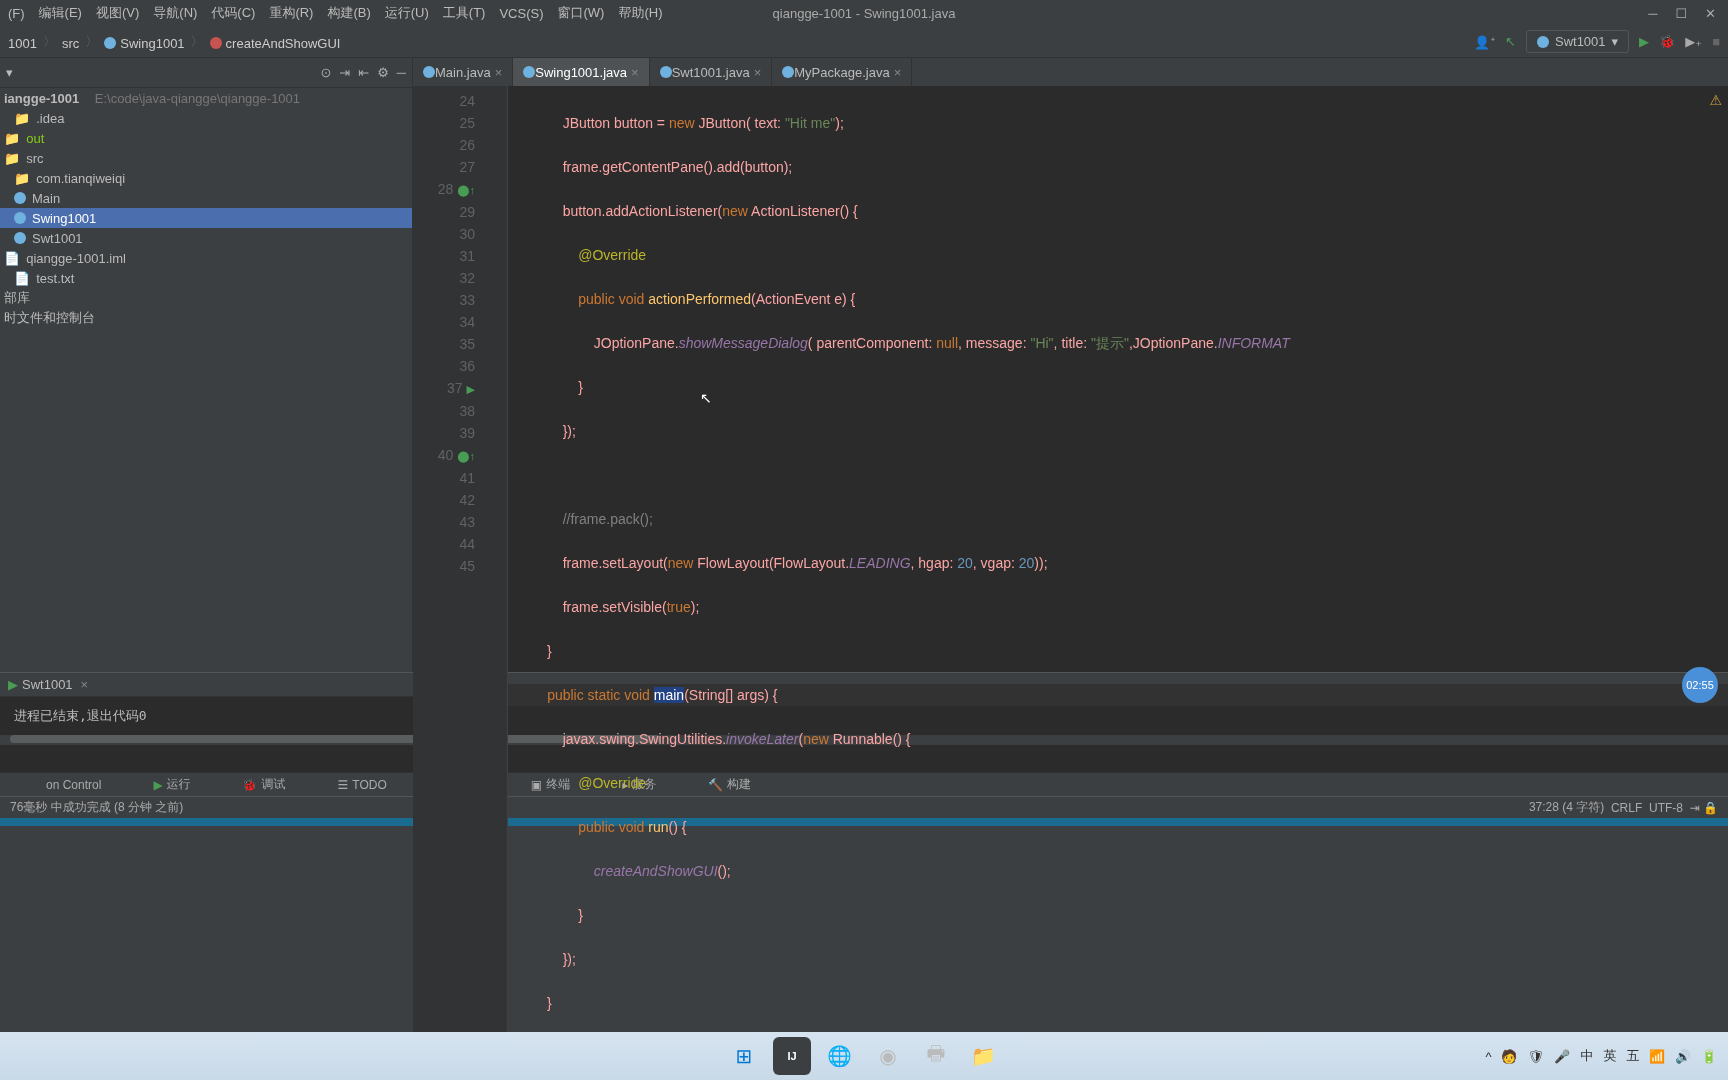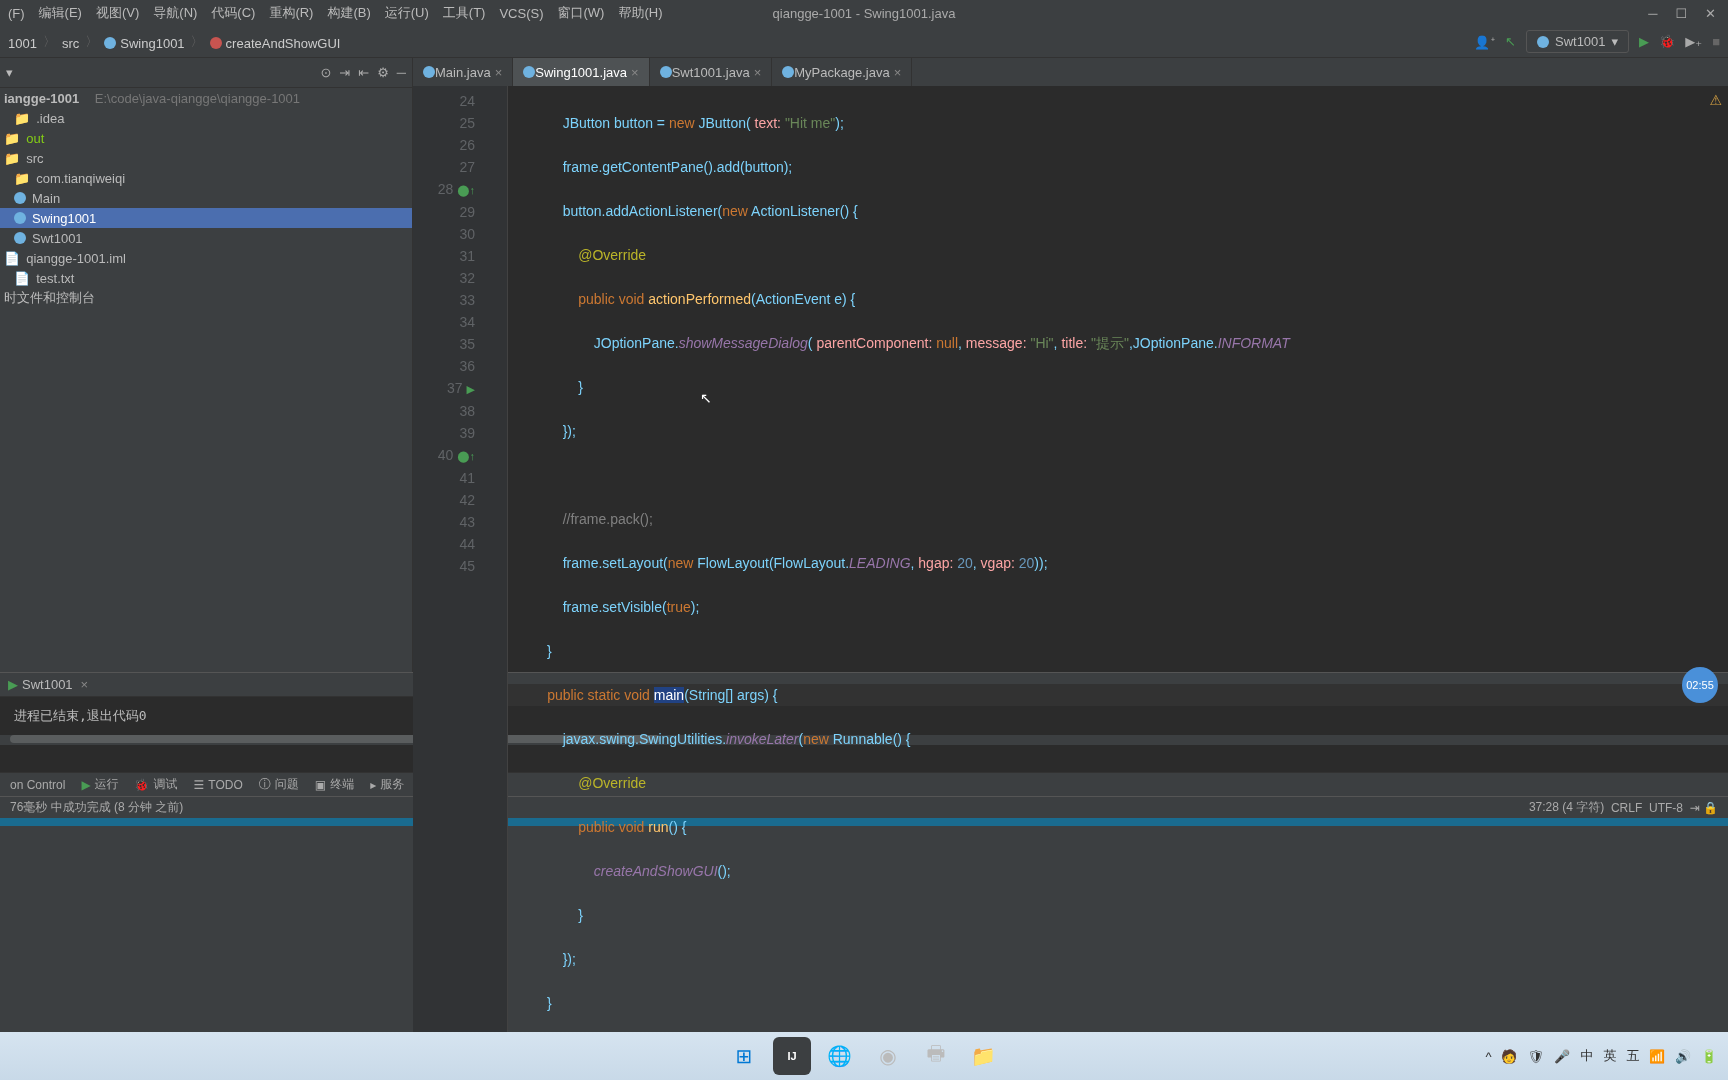--- a/index.html
+++ b/index.html
@@ -33,32 +33,32 @@
 .code{flex:1;padding:4px 0;line-height:22px;white-space:pre;overflow:auto;}
 .code-line{padding-left:8px;position:relative;}
 .code-line.hl{background:#323232;}
 .k{color:#cc7832;}
 .s{color:#6a8759;}
 .c{color:#808080;}
 .n{color:#6897bb;}
 .m{color:#ffc66d;}
 .i{color:#9876aa;font-style:italic;}
 .a{color:#bbb529;}
-.p{color:#7dd3fc;}
+.p{color:#fca5a5;}
 .hint{color:#fca5a5;}
 .warn-icon{position:absolute;right:6px;top:6px;color:#d9a343;}
 .sel-word{background:#214283;color:#fff;}
 .run-gutter{color:#499c54;font-size:11px;}
 .gi{color:#499c54;font-size:11px;}
 .bottom-panel{height:100px;background:#2b2b2b;border-top:1px solid #555;}
 .run-tabs{height:24px;background:#3c3f41;display:flex;align-items:center;padding:0 8px;gap:10px;border-bottom:1px solid #323232;}
 .run-tab{display:flex;align-items:center;gap:4px;}
 .run-output{padding:10px 14px;color:#bbb;font-family:monospace;}
 .tool-strip{height:24px;background:#3c3f41;display:flex;align-items:center;padding:0 10px;gap:16px;color:#aaa;font-size:12px;border-top:1px solid #323232;}
-.tool-btn{display:flex;align-items:center;gap:4px;}
+.tool-btn{display:flex;align-items:center;gap:4px;margin-left:36px;}
 .statusbar{height:22px;background:#3c3f41;display:flex;align-items:center;padding:0 10px;color:#aaa;font-size:12px;border-top:1px solid #555;}
 .statusbar .spacer{flex:1;}
 .taskbar{height:48px;background:linear-gradient(180deg,#d6e4f0,#c8d9e8);position:absolute;bottom:0;left:0;right:0;display:flex;align-items:center;justify-content:center;}
 .taskbar-center{display:flex;gap:10px;}
 .task-icon{width:38px;height:38px;border-radius:6px;display:flex;align-items:center;justify-content:center;font-size:20px;}
 .tray{position:absolute;right:10px;display:flex;align-items:center;gap:10px;color:#333;}
 .badge-circle{width:36px;height:36px;border-radius:50%;background:#4a90d9;color:#fff;display:flex;align-items:center;justify-content:center;font-size:11px;position:absolute;right:10px;}
 .circ-icon{width:12px;height:12px;border-radius:50%;display:inline-block;}
 .scroll-h{height:10px;background:#3c3f41;}
 .scroll-thumb{height:8px;background:#5a5d5e;border-radius:4px;width:650px;margin-left:10px;}
@@ -167,20 +167,23 @@
           <span class="circ-icon" style="background:#6fb2e0"></span>
           <span>Swt1001</span>
         </div>
       <div class="tree-item">
           <span>📄</span>
           <span>qiangge-1001.iml</span>
         </div>
       <div class="tree-item" style="padding-left:14px">
           <span>📄</span>
           <span>test.txt</span>
+        </div>
+      <div class="tree-item">
+          <span>部库</span>
         </div>
       <div class="tree-item">
           <span>时文件和控制台</span>
         </div>
     </div>
   </div>
 
   <div class="editor">
     <div class="tabs">
       <div class="tab">

